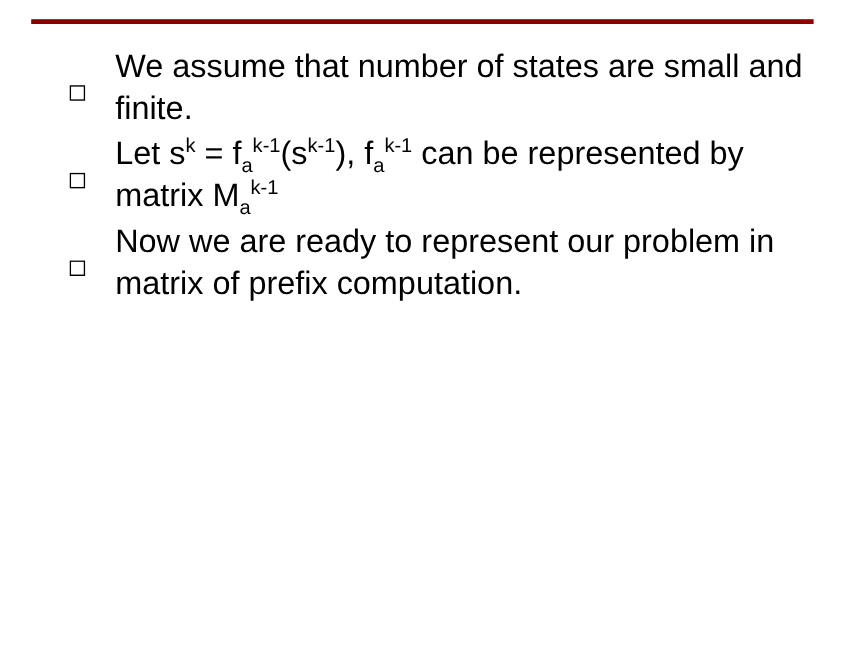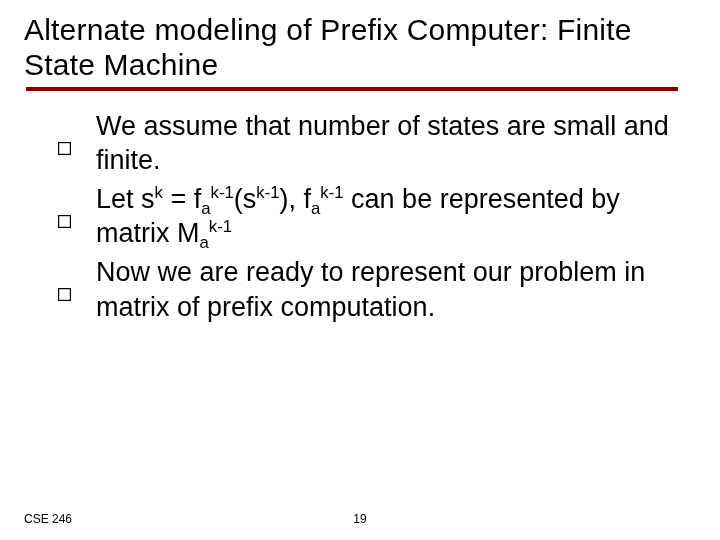--- a/index.html
+++ b/index.html
@@ -16,21 +16,20 @@
   sup { font-size: 0.62em; vertical-align: super; line-height: 0; }
   .footer { position: absolute; bottom: 14px; left: 24px; right: 24px; display: flex; font-size: 12px; color: #000; }
   .footer .course { flex: 0 0 auto; }
   .footer .page { position: absolute; left: 50%; transform: translateX(-50%); }
 </style>
 </head>
 <body>
 
 <div class="slide">
 
-  <h1 class="title">Alternate modeling of Prefix Computer: Finite State Machine</h1>
   <div class="rule"></div>
 
   <div class="body">
 
     <div class="item">
       <span class="bullet">
         <svg width="13" height="13" viewBox="0 0 13 13">
             <rect x="0.5" y="0.5" width="12" height="12" fill="none" stroke="#000" stroke-width="1.4"></rect>
           </svg>
       </span>
@@ -52,18 +51,14 @@
       <span class="bullet">
         <svg width="13" height="13" viewBox="0 0 13 13">
             <rect x="0.5" y="0.5" width="12" height="12" fill="none" stroke="#000" stroke-width="1.4"></rect>
           </svg>
       </span>
       <span class="txt">Now we are ready to represent our problem in matrix of prefix computation.</span>
     </div>
 
   </div>
 
-  <div class="footer">
-    <span class="course">CSE 246</span>
-    <span class="page">19</span>
-  </div>
 
 </div>
 
 </body></html>

